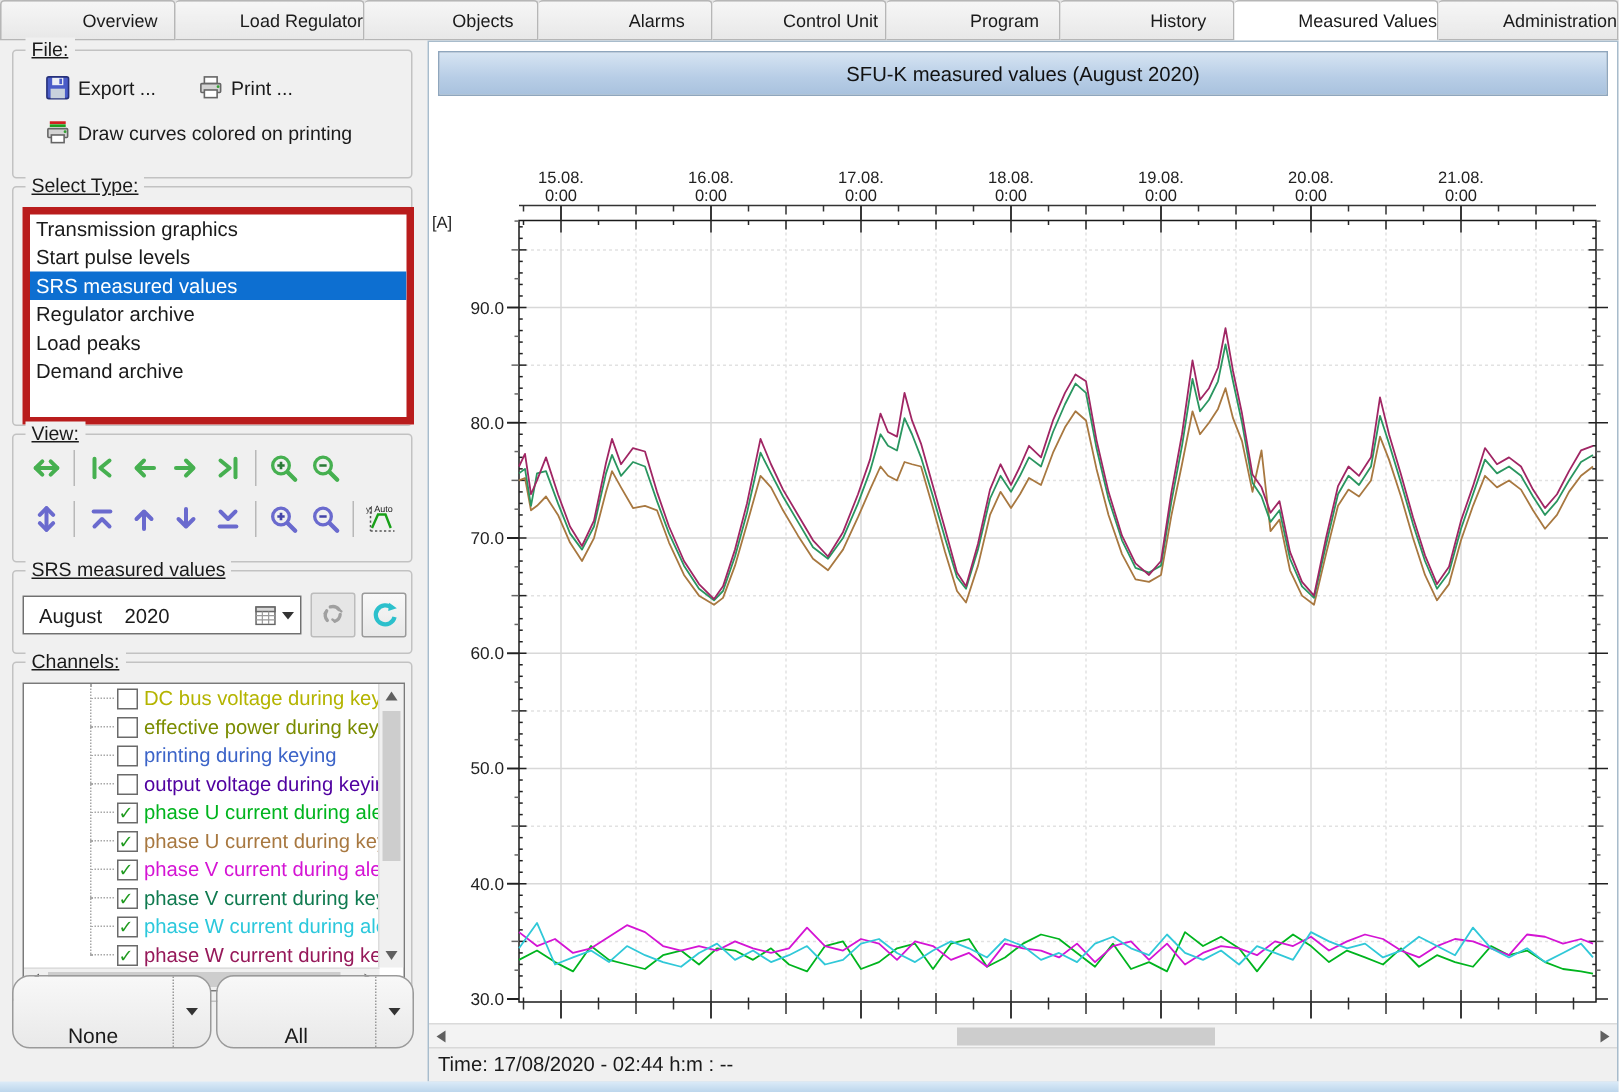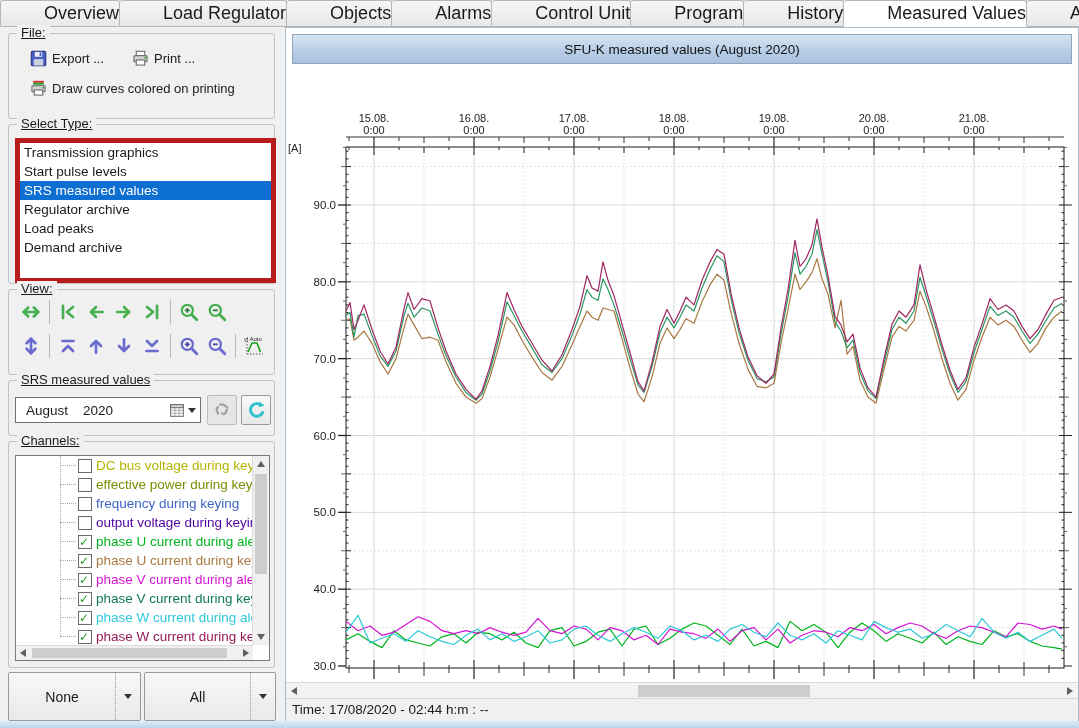--- a/index.html
+++ b/index.html
@@ -1,20 +1,20 @@
 <!DOCTYPE html>
 <html><head>
 <meta charset="utf-8">
 <style>
   html,body{margin:0;padding:0;}
   body{width:1079px;height:728px;overflow:hidden;background:#f0f0f0;
        font-family:"Liberation Sans","DejaVu Sans",sans-serif;font-size:13px;color:#1a1a1a;position:relative;}
   
   .tabbar{position:absolute;left:0;top:0;width:1079px;height:27px;display:flex;background:#e4e4e4;}
-  .tab{flex:1;display:flex;align-items:center;justify-content:center;font-size:18px;
+  .tab{flex:1;display:flex;align-items:center;justify-content:center;font-size:12px;
        background:linear-gradient(#f6f6f6,#e8e8e8);border:1px solid #b6b6b6;border-left:none;
        border-radius:3px 3px 0 0;cursor:default;white-space:nowrap;padding-left:43px;}
   .tab:first-child{border-left:1px solid #b6b6b6;}
   .tab.active{background:#ffffff;border-bottom:1px solid #ffffff;font-weight:400;}
   
   .sidebar{position:absolute;left:0;top:27px;width:285px;bottom:0;background:#f0f0f0;}
   .group{position:absolute;border:1px solid #c2c2c2;border-radius:3px;background:#f0f0f0;}
   .glabel{position:absolute;top:-9px;left:8px;background:#f0f0f0;padding:0 4px;font-size:13px;text-decoration:underline;}
   .g-file{left:8px;top:6px;width:265px;height:84px;}
   .g-type{left:8px;top:97px;width:265px;height:158px;}
@@ -54,22 +54,22 @@
   .vscroll{position:absolute;right:0;top:0;width:16px;height:189px;background:#f0f0f0;border-left:1px solid #dcdcdc;}
   .hscroll-t{position:absolute;left:0;bottom:0;right:16px;height:14px;background:#f0f0f0;border-top:1px solid #dcdcdc;}
   .thumb-v{position:absolute;left:2px;right:2px;top:18px;height:100px;background:#cdcdcd;}
   .thumb-h{position:absolute;top:2px;bottom:2px;left:16px;width:195px;background:#cdcdcd;}
   .sb-arrow{position:absolute;width:0;height:0;}
   .a-up{left:4px;top:5px;border-left:4px solid transparent;border-right:4px solid transparent;border-bottom:6px solid #606060;}
   .a-dn{left:4px;bottom:5px;border-left:4px solid transparent;border-right:4px solid transparent;border-top:6px solid #606060;}
   .a-lf{left:4px;top:3px;border-top:4px solid transparent;border-bottom:4px solid transparent;border-right:6px solid #606060;}
   .a-rt{right:4px;top:3px;border-top:4px solid transparent;border-bottom:4px solid transparent;border-left:6px solid #606060;}
   
-  .foot-btn{position:absolute;top:645px;height:47px;border:1px solid #9a9a9a;border-radius:2px;
-            background:linear-gradient(#f8f8f8,#e9e9e9);display:flex;align-items:center;}
+  .foot-btn{position:absolute;top:623px;height:47px;border:1px solid #9a9a9a;border-radius:12px;
+            background:linear-gradient(#f8f8f8,#e9e9e9);display:flex;align-items:flex-end;}
   .fb-none{left:8px;width:131px;}
   .fb-all{left:144px;width:130px;}
   .fb-label{flex:1;text-align:center;font-size:14px;}
   .fb-split{width:24px;align-self:stretch;border-left:1px dotted #9a9a9a;display:flex;align-items:center;justify-content:center;}
   .fb-caret{width:0;height:0;border-left:4px solid transparent;border-right:4px solid transparent;border-top:5px solid #333;}
   
   .chart-panel{position:absolute;left:285px;top:27px;width:794px;height:694px;background:#fff;
                border:1px solid #a8bccc;box-sizing:border-box;}
   .chart-title{position:absolute;left:6px;right:6px;top:6px;height:28px;border:1px solid #8fa6bd;
                background:linear-gradient(#d6e4f2,#b7cde6 60%,#a9c2de);display:flex;align-items:center;
@@ -295,21 +295,21 @@
           <div class="ch-row">
             <span class="cb"></span>
             <span style="color: rgb(180, 180, 0);">DC bus voltage during keying</span>
           </div>
           <div class="ch-row">
             <span class="cb"></span>
             <span style="color: rgb(122, 140, 0);">effective power during keying</span>
           </div>
           <div class="ch-row">
             <span class="cb"></span>
-            <span style="color: rgb(60, 100, 200);">frequency during keying</span>
+            <span style="color: rgb(60, 100, 200);">printing during keying</span>
           </div>
           <div class="ch-row">
             <span class="cb"></span>
             <span style="color: rgb(80, 0, 160);">output voltage during keying</span>
           </div>
           <div class="ch-row">
             <span class="cb on"></span>
             <span style="color: rgb(0, 180, 30);">phase U current during alert</span>
           </div>
           <div class="ch-row">

